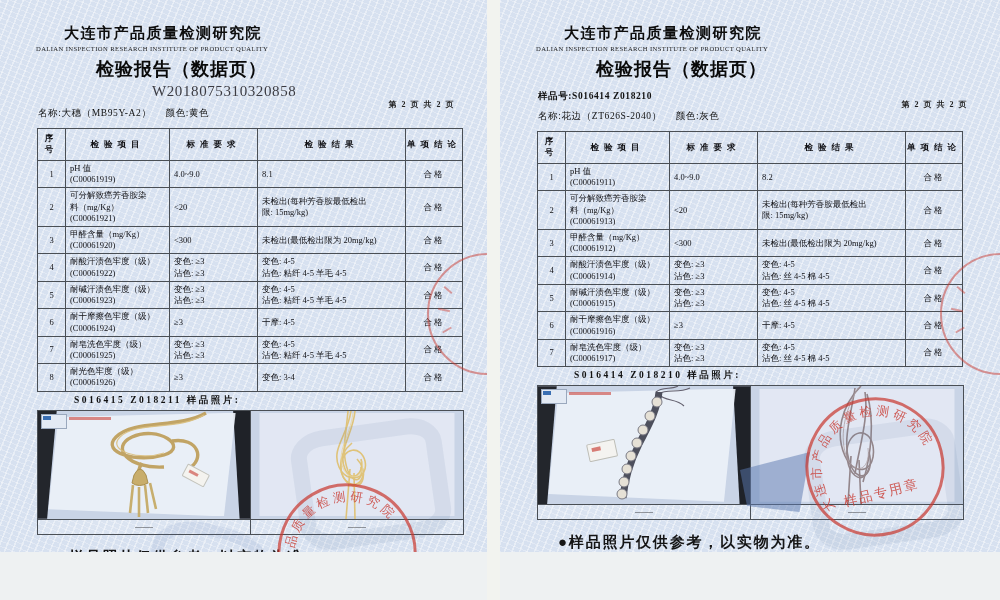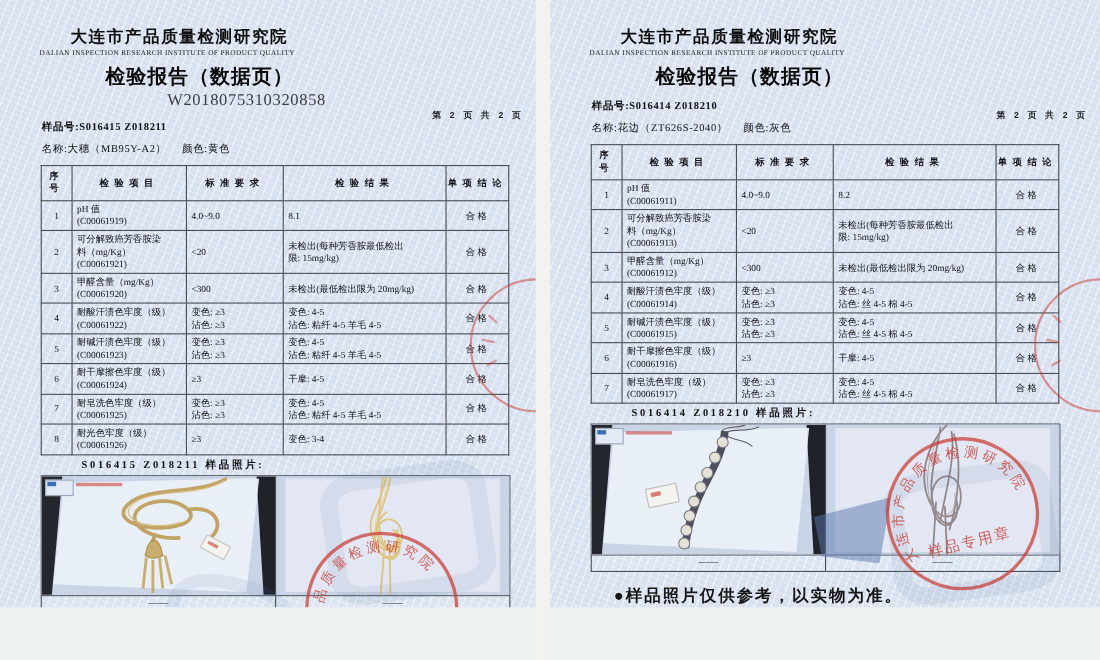--- a/index.html
+++ b/index.html
@@ -16,21 +16,21 @@
       repeating-linear-gradient(22deg, rgba(255,255,255,.28) 0 1px, rgba(255,255,255,0) 1px 5px);
   }
   .page--left{width:487px;}
   .page--right{width:500px;}
   .gap{flex:0 0 13px;background:#f2f3ef;}
 
   .org-cn{margin:24px 0 0 64px;font-size:15px;font-weight:bold;color:#0d0d0d;letter-spacing:1.5px;}
   .org-en{margin:2px 0 0 36px;font-size:6.6px;color:#1c1c1c;letter-spacing:.4px;}
   .title{margin:5px 0 0 96px;font-size:18px;font-weight:bold;color:#0a0a0a;letter-spacing:1px;}
   .report-no{margin:2px 0 0 152px;font-size:15px;color:#3b3b42;letter-spacing:.6px;}
-  .page-ind{position:absolute;top:99px;right:12px;font-size:8px;font-weight:bold;color:#222;letter-spacing:1.5px;font-family:Liberation Mono, monospace;}
+  .page-ind{position:absolute;top:99px;right:32px;font-size:8px;font-weight:bold;color:#222;letter-spacing:1.5px;}
   .sample-line{margin:9px 0 0 38px;font-size:9.5px;font-weight:bold;color:#111;letter-spacing:.6px;}
   .name-line{margin:7px 0 0 38px;font-size:9.5px;font-weight:normal;color:#111;letter-spacing:.6px;}
   .name-line .color-part{margin-left:14px;}
 
   table.results{margin:8px 0 0 37px;width:425px;border-collapse:collapse;font-size:8.5px;table-layout:fixed;}
   .results th,.results td{border:1px solid #4a4f55;color:#101014;vertical-align:middle;}
   .results th{font-weight:bold;letter-spacing:5px;padding:4px 1px;line-height:1.35;}
   .results td{padding:2px 4px;line-height:1.32;}
   td.c-no,td.c-verdict{text-align:center;}
   td.c-verdict{letter-spacing:2px;}
@@ -80,21 +80,20 @@
 </style>
 </head>
 <body>
 
 <div class="page page--left">
   <div class="org-cn">大连市产品质量检测研究院</div>
   <div class="org-en">DALIAN INSPECTION RESEARCH INSTITUTE OF PRODUCT QUALITY</div>
   <div class="title">检验报告（数据页）</div>
   <div class="report-no">W2018075310320858</div>
   <div class="page-ind">第 2 页 共 2 页</div>
-  <div class="sample-line"><span>样品号:</span><span>S016415 Z018211</span></div>
   <div class="name-line"><span>名称:</span><span>大穗（MB95Y-A2）</span><span class="color-part">颜色:</span><span>黄色</span></div>
 
   <table class="results">
     <colgroup>
         <col style="width:28px">
         <col style="width:104px">
         <col style="width:88px">
         <col style="width:148px">
         <col style="width:57px">
       </colgroup>

